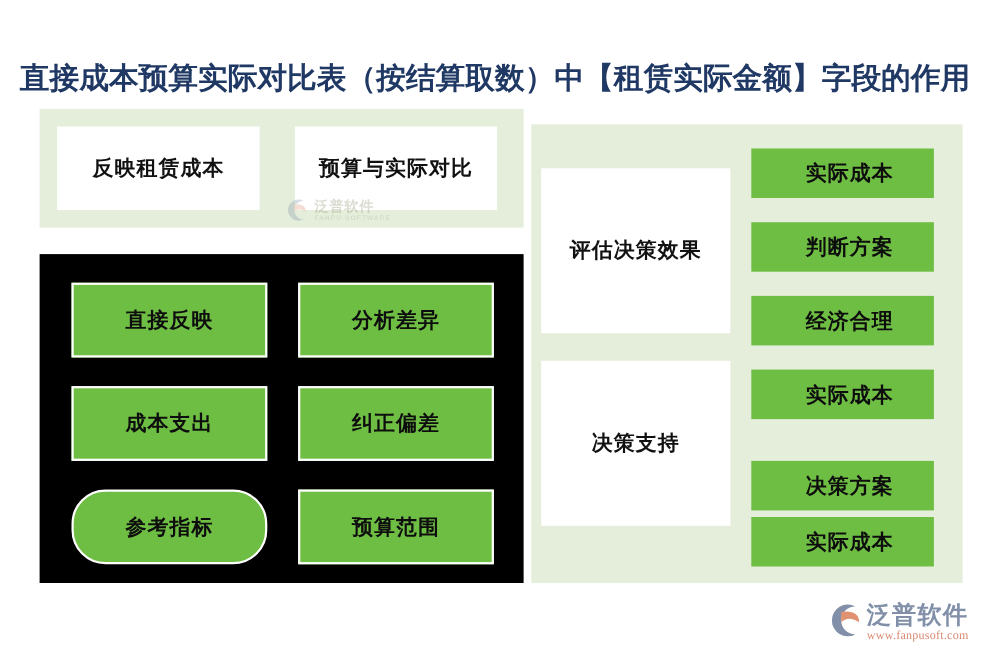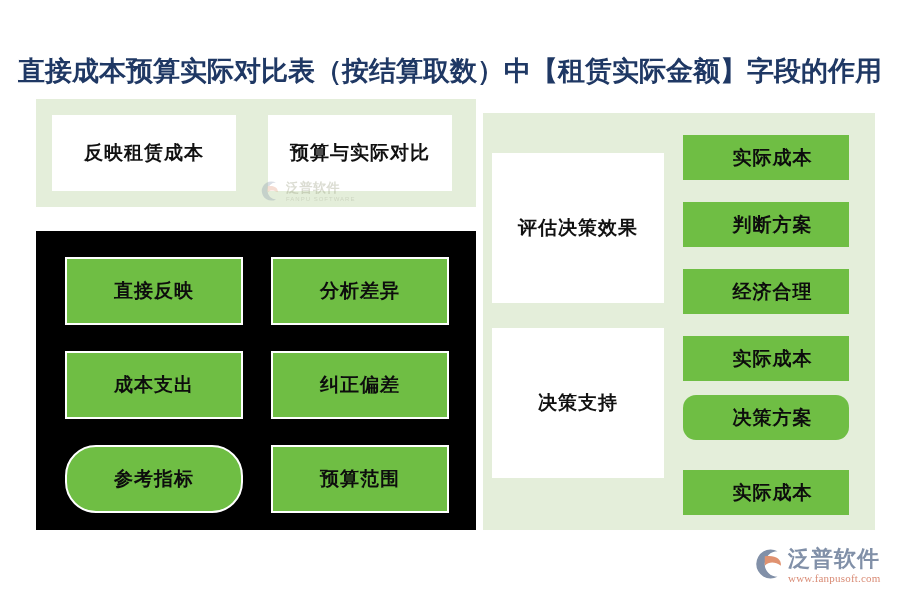--- a/index.html
+++ b/index.html
@@ -120,21 +120,21 @@
   
   #card-evaluate-effect { left: 9px;  top: 40px;  width: 172px; height: 150px; }
   #card-decision-support{ left: 9px;  top: 215px; width: 172px; height: 150px; }
 
   
   .right-green-card { left: 200px; width: 166px; height: 45px; padding-left: 13px; }
   #card-actual-cost      { top: 22px;  }
   #card-judge-plan       { top: 89px;  }
   #card-econ-reasonable  { top: 156px; }
   #card-data-analysis    { top: 223px; }
-  #card-decision-plan    { top: 282px; border-radius: 13px; }
+  #card-decision-plan    { top: 306px; }
   #card-control-strategy { top: 357px; }
 
   
   .watermark-center {
     position: absolute;
     left: 258px;
     top: 172px;
     width: 120px;
     height: 38px;
     display: flex;

